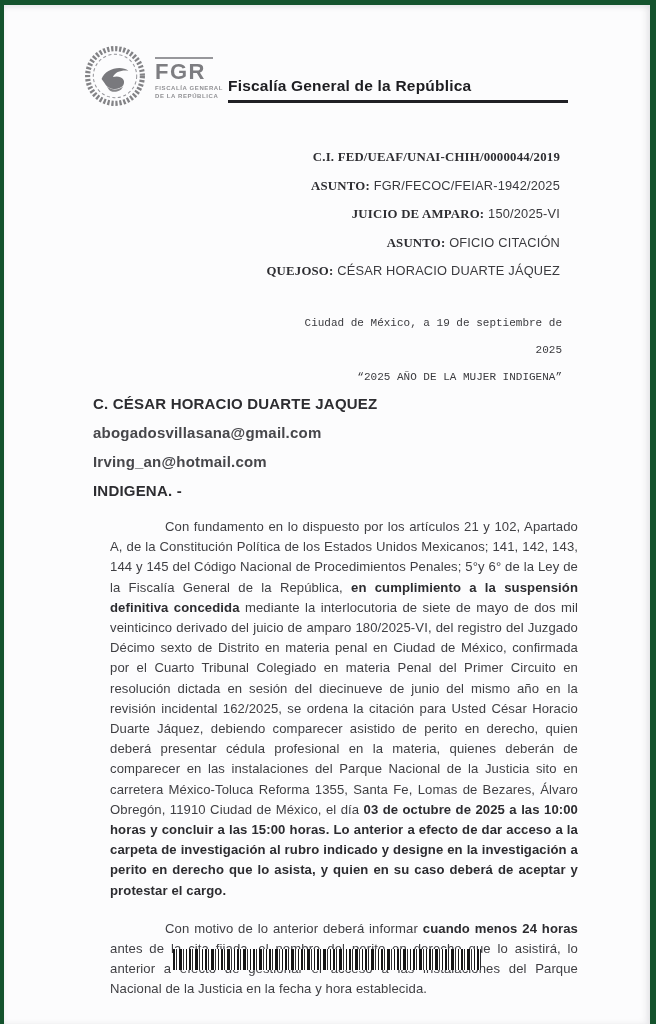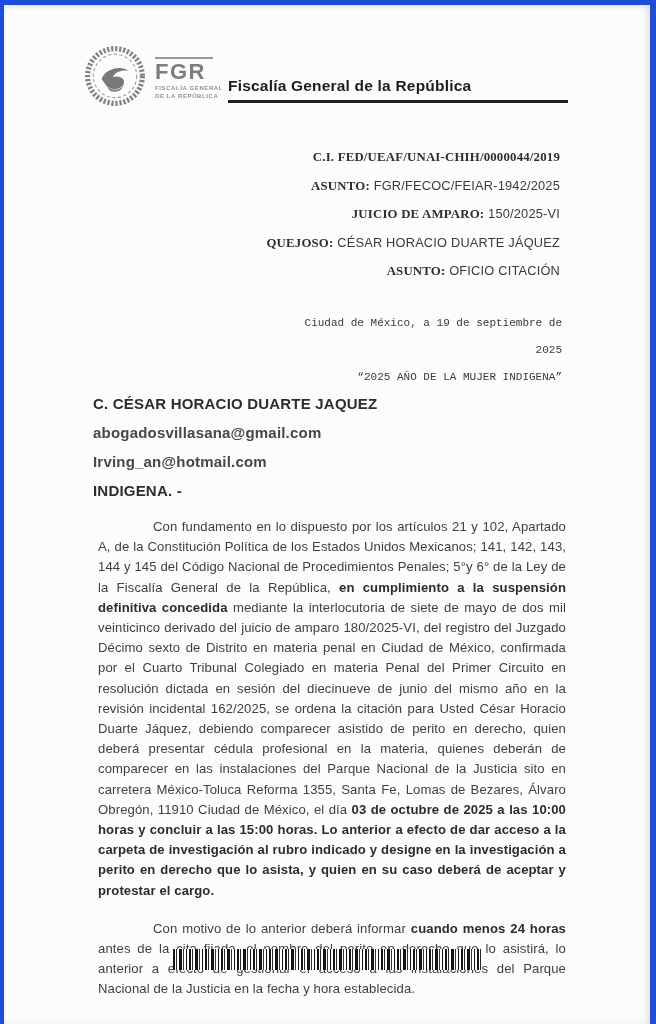--- a/index.html
+++ b/index.html
@@ -1,20 +1,20 @@
 <!DOCTYPE html>
 <html lang="es"><head>
 <meta charset="utf-8">
 <style>
   * { margin:0; padding:0; box-sizing:border-box; }
   html,body { background:#0e0e12; }
   .photo {
     position:relative;
     width:656px; height:1024px;
-    background:#1d4ed8;            
+    background:#14532d;            
     overflow:hidden;
     font-family:"Liberation Sans","DejaVu Sans",sans-serif;
   }
   .sheet {
     position:absolute;
     left:4px; top:5px; right:6px; bottom:0;
     background:#fcfcfd;
     box-shadow: inset -4px 0 6px rgba(20,20,30,0.07), inset 0 3px 5px rgba(20,20,30,0.05);
     color:#3f3f43;
   }
@@ -47,21 +47,21 @@
     position:absolute; top:305px; right:88px; width:266px;
     text-align:right; font-size:11px; line-height:27px; color:#3a3a3e;font-family:Liberation Mono, monospace;
   }
 
   
   .addressee { position:absolute; left:89px; top:384px; font-size:15px; line-height:29px; }
   .addr-name, .presente { font-weight:bold; color:#2d2d31; letter-spacing:.2px; }
   .email { font-weight:600; color:#47474b; letter-spacing:.2px; }
 
   
-  .body-text { position:absolute; left:94px; top:512px; width:468px; }
+  .body-text { position:absolute; left:106px; top:512px; width:468px; }
   .para {
     font-size:13.1px; line-height:20.2px; text-align:justify; text-indent:55px;
     color:#3f3f43; letter-spacing:.1px;
   }
   .para + .para { margin-top:18px; }
   .b { font-weight:bold; color:#2c2c30; }
 
   
   .barcode {
     position:absolute; left:169px; top:944px; width:308px; height:21px;
@@ -100,22 +100,22 @@
     </div>
 
     <div class="header-title-wrap">
       <span class="header-title">Fiscalía General de la República</span>
     </div>
 
     <div class="ref-block">
       <div><span class="rb">C.I. FED/UEAF/UNAI-CHIH/0000044/2019</span></div>
       <div><span class="rb">ASUNTO:</span> <span>FGR/FECOC/FEIAR-1942/2025</span></div>
       <div><span class="rb">JUICIO DE AMPARO:</span> <span>150/2025-VI</span></div>
+      <div><span class="rb">ASUNTO:</span> <span>OFICIO CITACIÓN</span></div>
       <div><span class="rb">QUEJOSO:</span> <span>CÉSAR HORACIO DUARTE JÁQUEZ</span></div>
-      <div><span class="rb">ASUNTO:</span> <span>OFICIO CITACIÓN</span></div>
     </div>
 
     <div class="date-block">
       <div>Ciudad de México, a 19 de septiembre de 2025</div>
       <div>“2025 AÑO DE LA MUJER INDIGENA”</div>
     </div>
 
     <div class="addressee">
       <div class="addr-name">C. CÉSAR HORACIO DUARTE JAQUEZ</div>
       <div class="email">abogadosvillasana@gmail.com</div>

